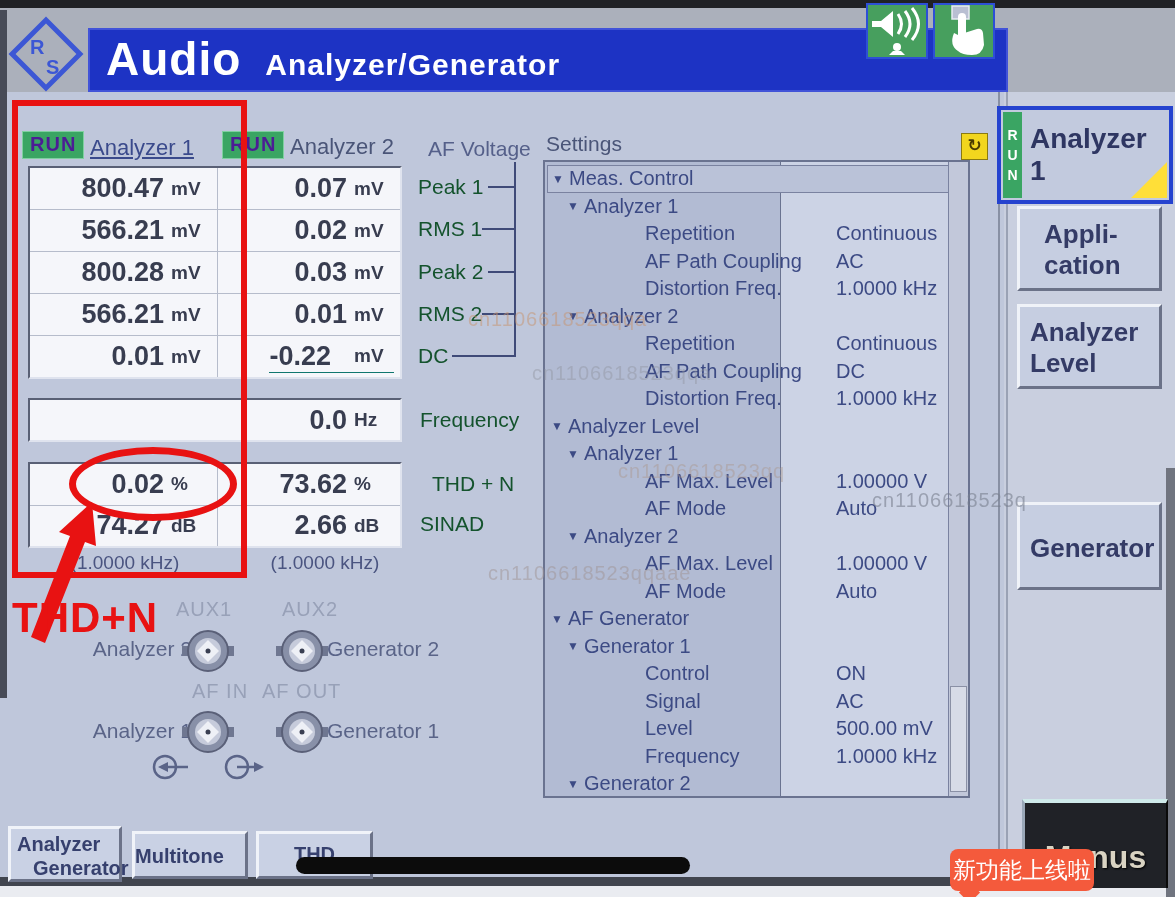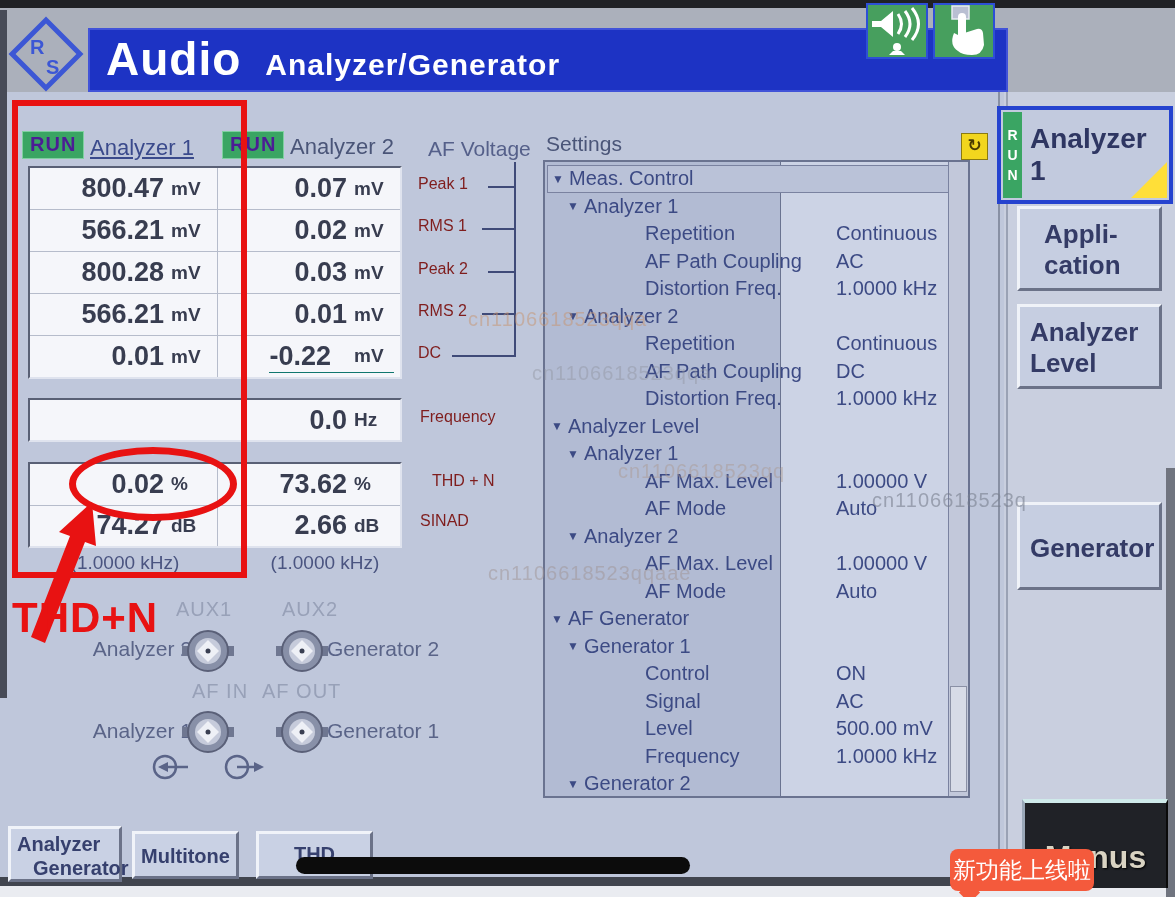--- a/index.html
+++ b/index.html
@@ -36,21 +36,21 @@
   .mtable{background:#f5f6fa;border:2px solid;border-color:#596075 #dfe3ee #dfe3ee #596075;
     box-sizing:border-box;display:flex;flex-direction:column;}
   .mrow{flex:1;display:flex;border-bottom:1px solid #b6bccb;}
   .mrow:last-child{border-bottom:none;}
   .mcell{display:flex;justify-content:flex-end;align-items:center;box-sizing:border-box;padding-right:6px;}
   .mcellL{width:188px;border-right:1px solid #b6bccb;}
   .mcellR{flex:1;}
   .val{font-size:27px;font-weight:bold;color:#383d50;}
   .unit{font-size:19px;font-weight:bold;color:#383d50;width:40px;margin-left:7px;text-align:left;}
   .uline{border-bottom:1px solid #0f766e;display:flex;align-items:center;gap:16px;}
-  .lbl{color:#7f1d1d;font-size:16px;white-space:nowrap;}
+  .lbl{color:#14532d;font-size:21px;white-space:nowrap;}
   .tick{background:#3f4a78;height:2px;}
   .vbracket{background:#3f4a78;width:2px;}
   .cap{color:#4a5480;font-size:19px;text-align:center;}
   .dimlbl{color:#98a1b8;font-size:20px;letter-spacing:1px;}
   .conlbl{color:#5a6488;font-size:21px;}
   
   .spanel{left:543px;top:160px;width:427px;height:638px;border:2px solid #6a7390;
     box-sizing:border-box;background:#b2bbd3;}
   .svalbg{position:absolute;left:235px;top:0;width:168px;height:100%;background:#ccd3e5;}
   .sdiv{position:absolute;left:235px;top:0;width:1px;height:100%;background:#6a7390;}
@@ -452,21 +452,21 @@
   </div>
   <div class="abs softkey" style="left:1017px;top:502px;width:145px;height:88px;padding:28px 0 0 10px;">
     <div>Generator</div>
   </div>
   <div class="abs menuskey">Menus</div>
 
   <div class="abs tab" style="left:8px;top:826px;width:114px;height:56px;padding:3px 0 0 6px;line-height:1.2;">
     <div>Analyzer</div>
     <div style="padding-left:16px;">Generator</div>
   </div>
-  <div class="abs tab" style="left:132px;top:831px;width:107px;height:48px;text-align:center;line-height:44px;">Multitone</div>
+  <div class="abs tab" style="left:132px;top:831px;width:116px;height:48px;text-align:left;line-height:44px;">Multitone</div>
   <div class="abs tab" style="left:256px;top:831px;width:117px;height:48px;text-align:center;line-height:40px;">THD</div>
   <div class="abs blackbar"></div>
 
   <span class="abs wm" style="left:468px;top:308px;color:rgba(200,148,110,0.5);">cn1106618523qqa</span>
   <span class="abs wm" style="left:532px;top:362px;color:rgba(145,148,160,0.45);">cn1106618523qqa</span>
   <span class="abs wm" style="left:618px;top:460px;color:rgba(170,150,140,0.45);">cn1106618523qq</span>
   <span class="abs wm" style="left:872px;top:489px;color:rgba(120,126,142,0.6);">cn1106618523q</span>
   <span class="abs wm" style="left:488px;top:562px;color:rgba(160,148,148,0.5);">cn1106618523qqaae</span>
 
   <div class="abs ann redrect"></div>

